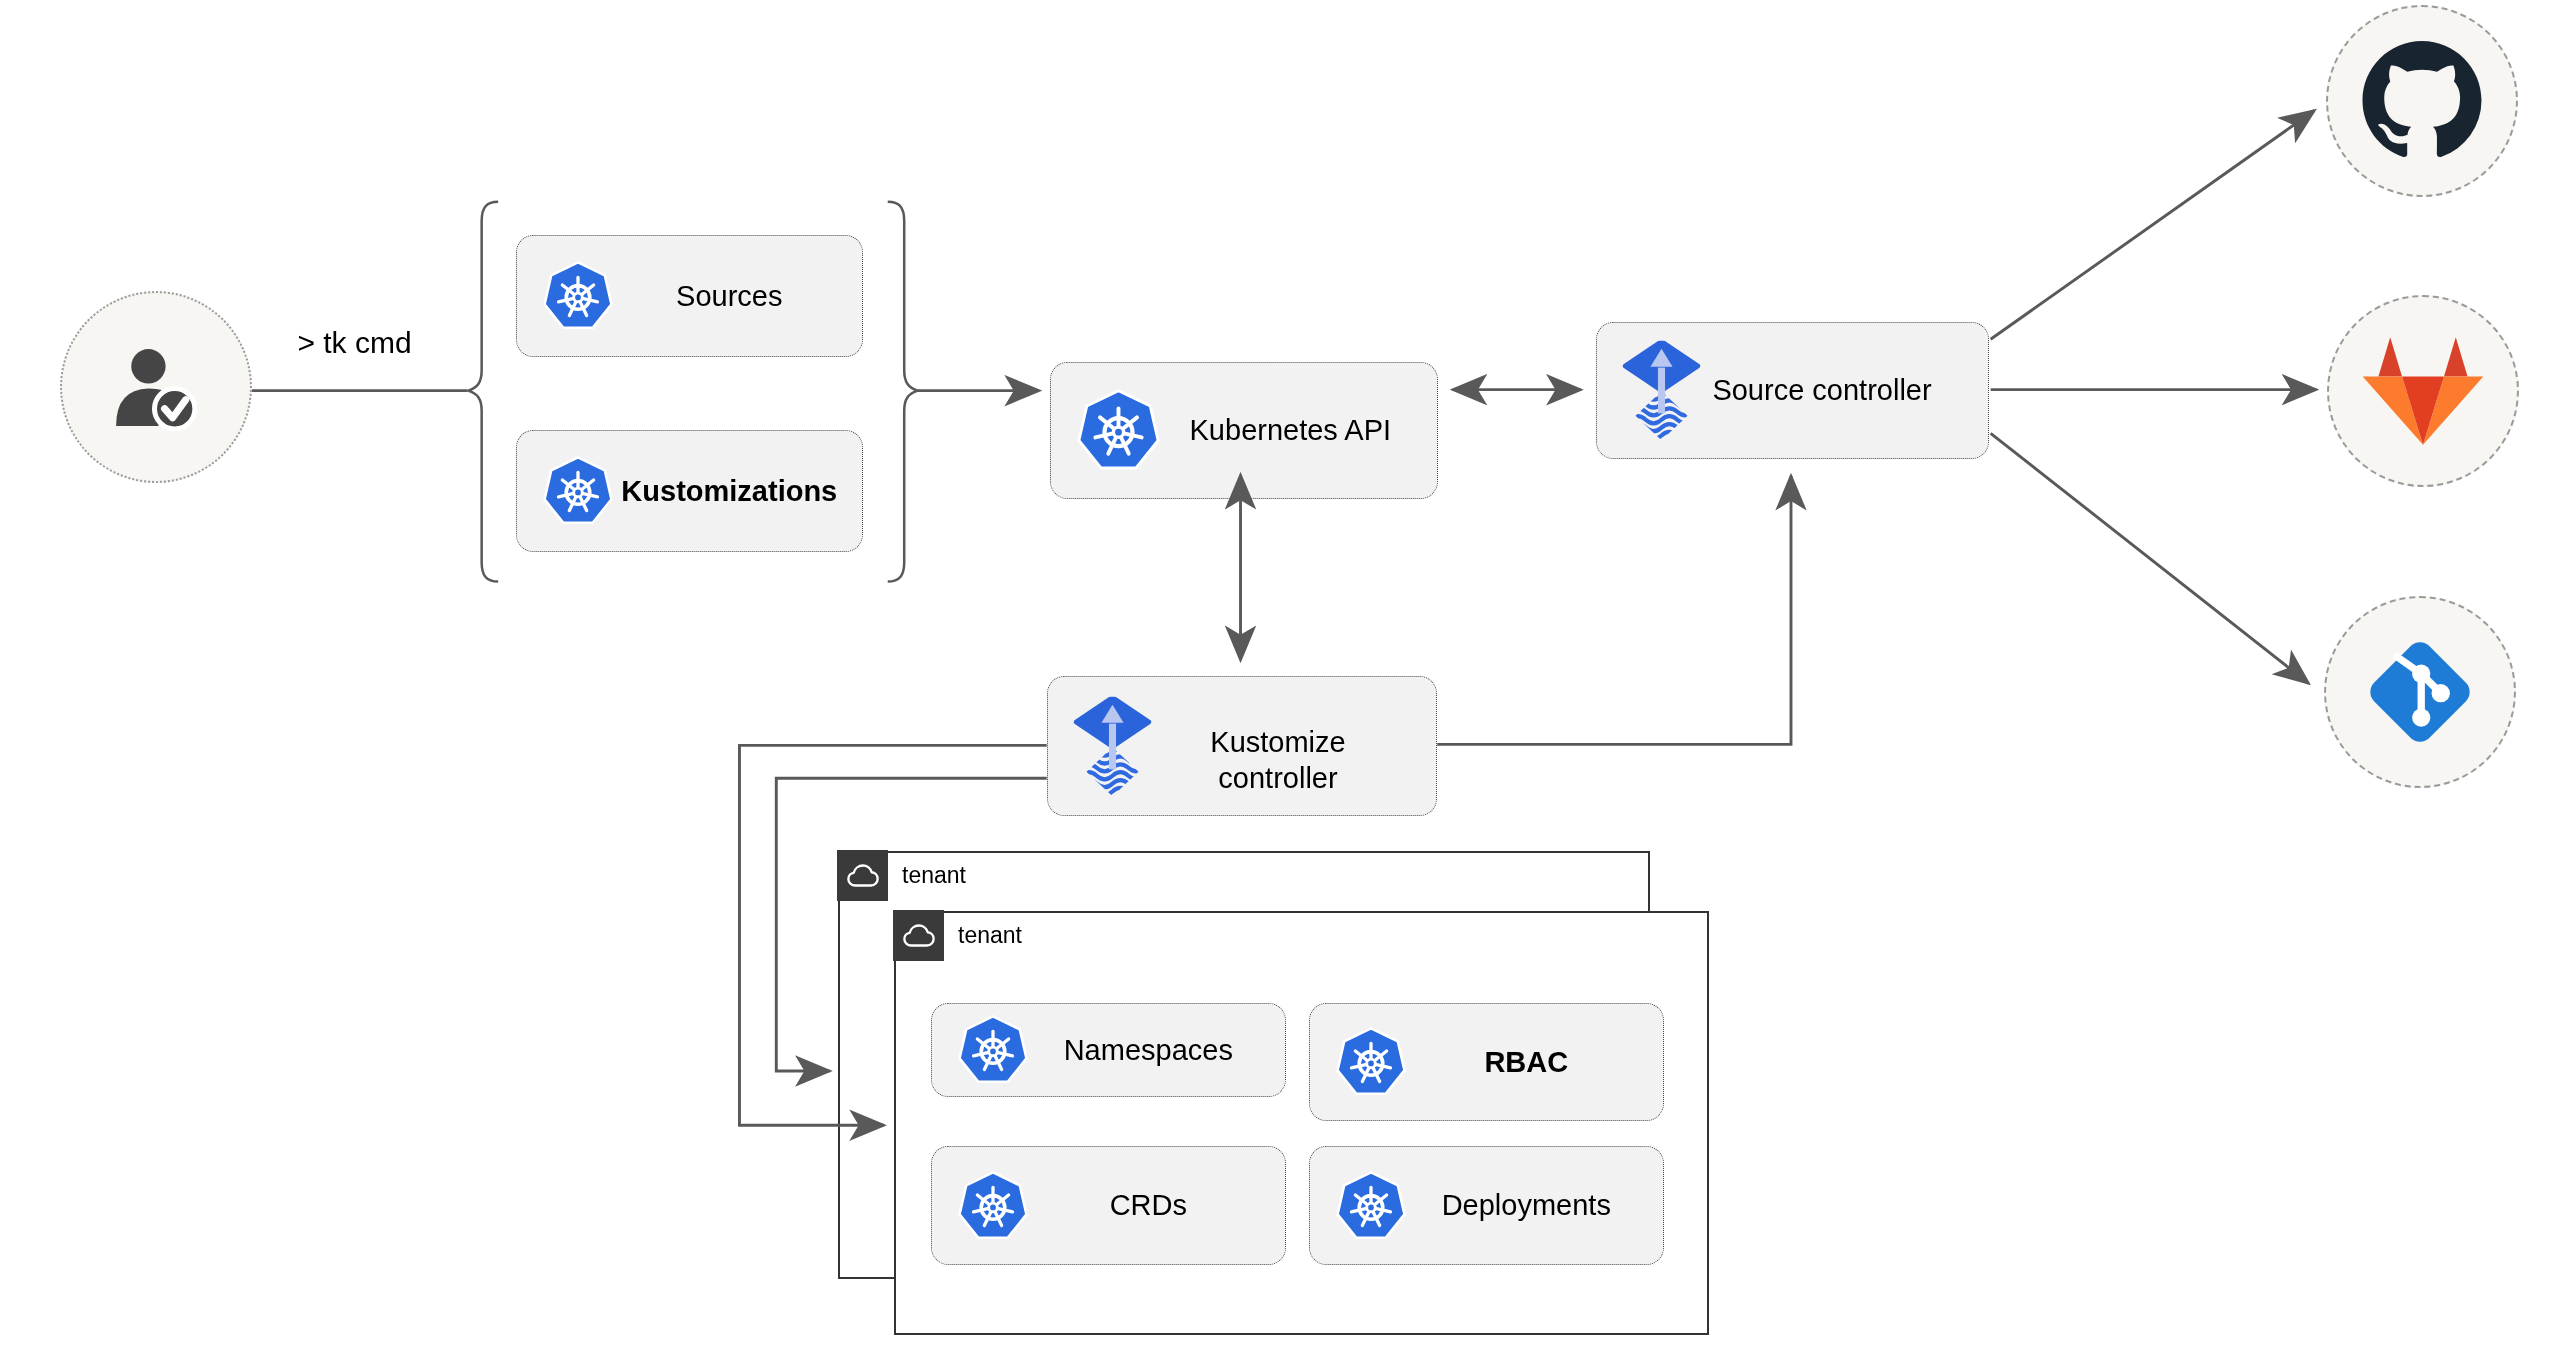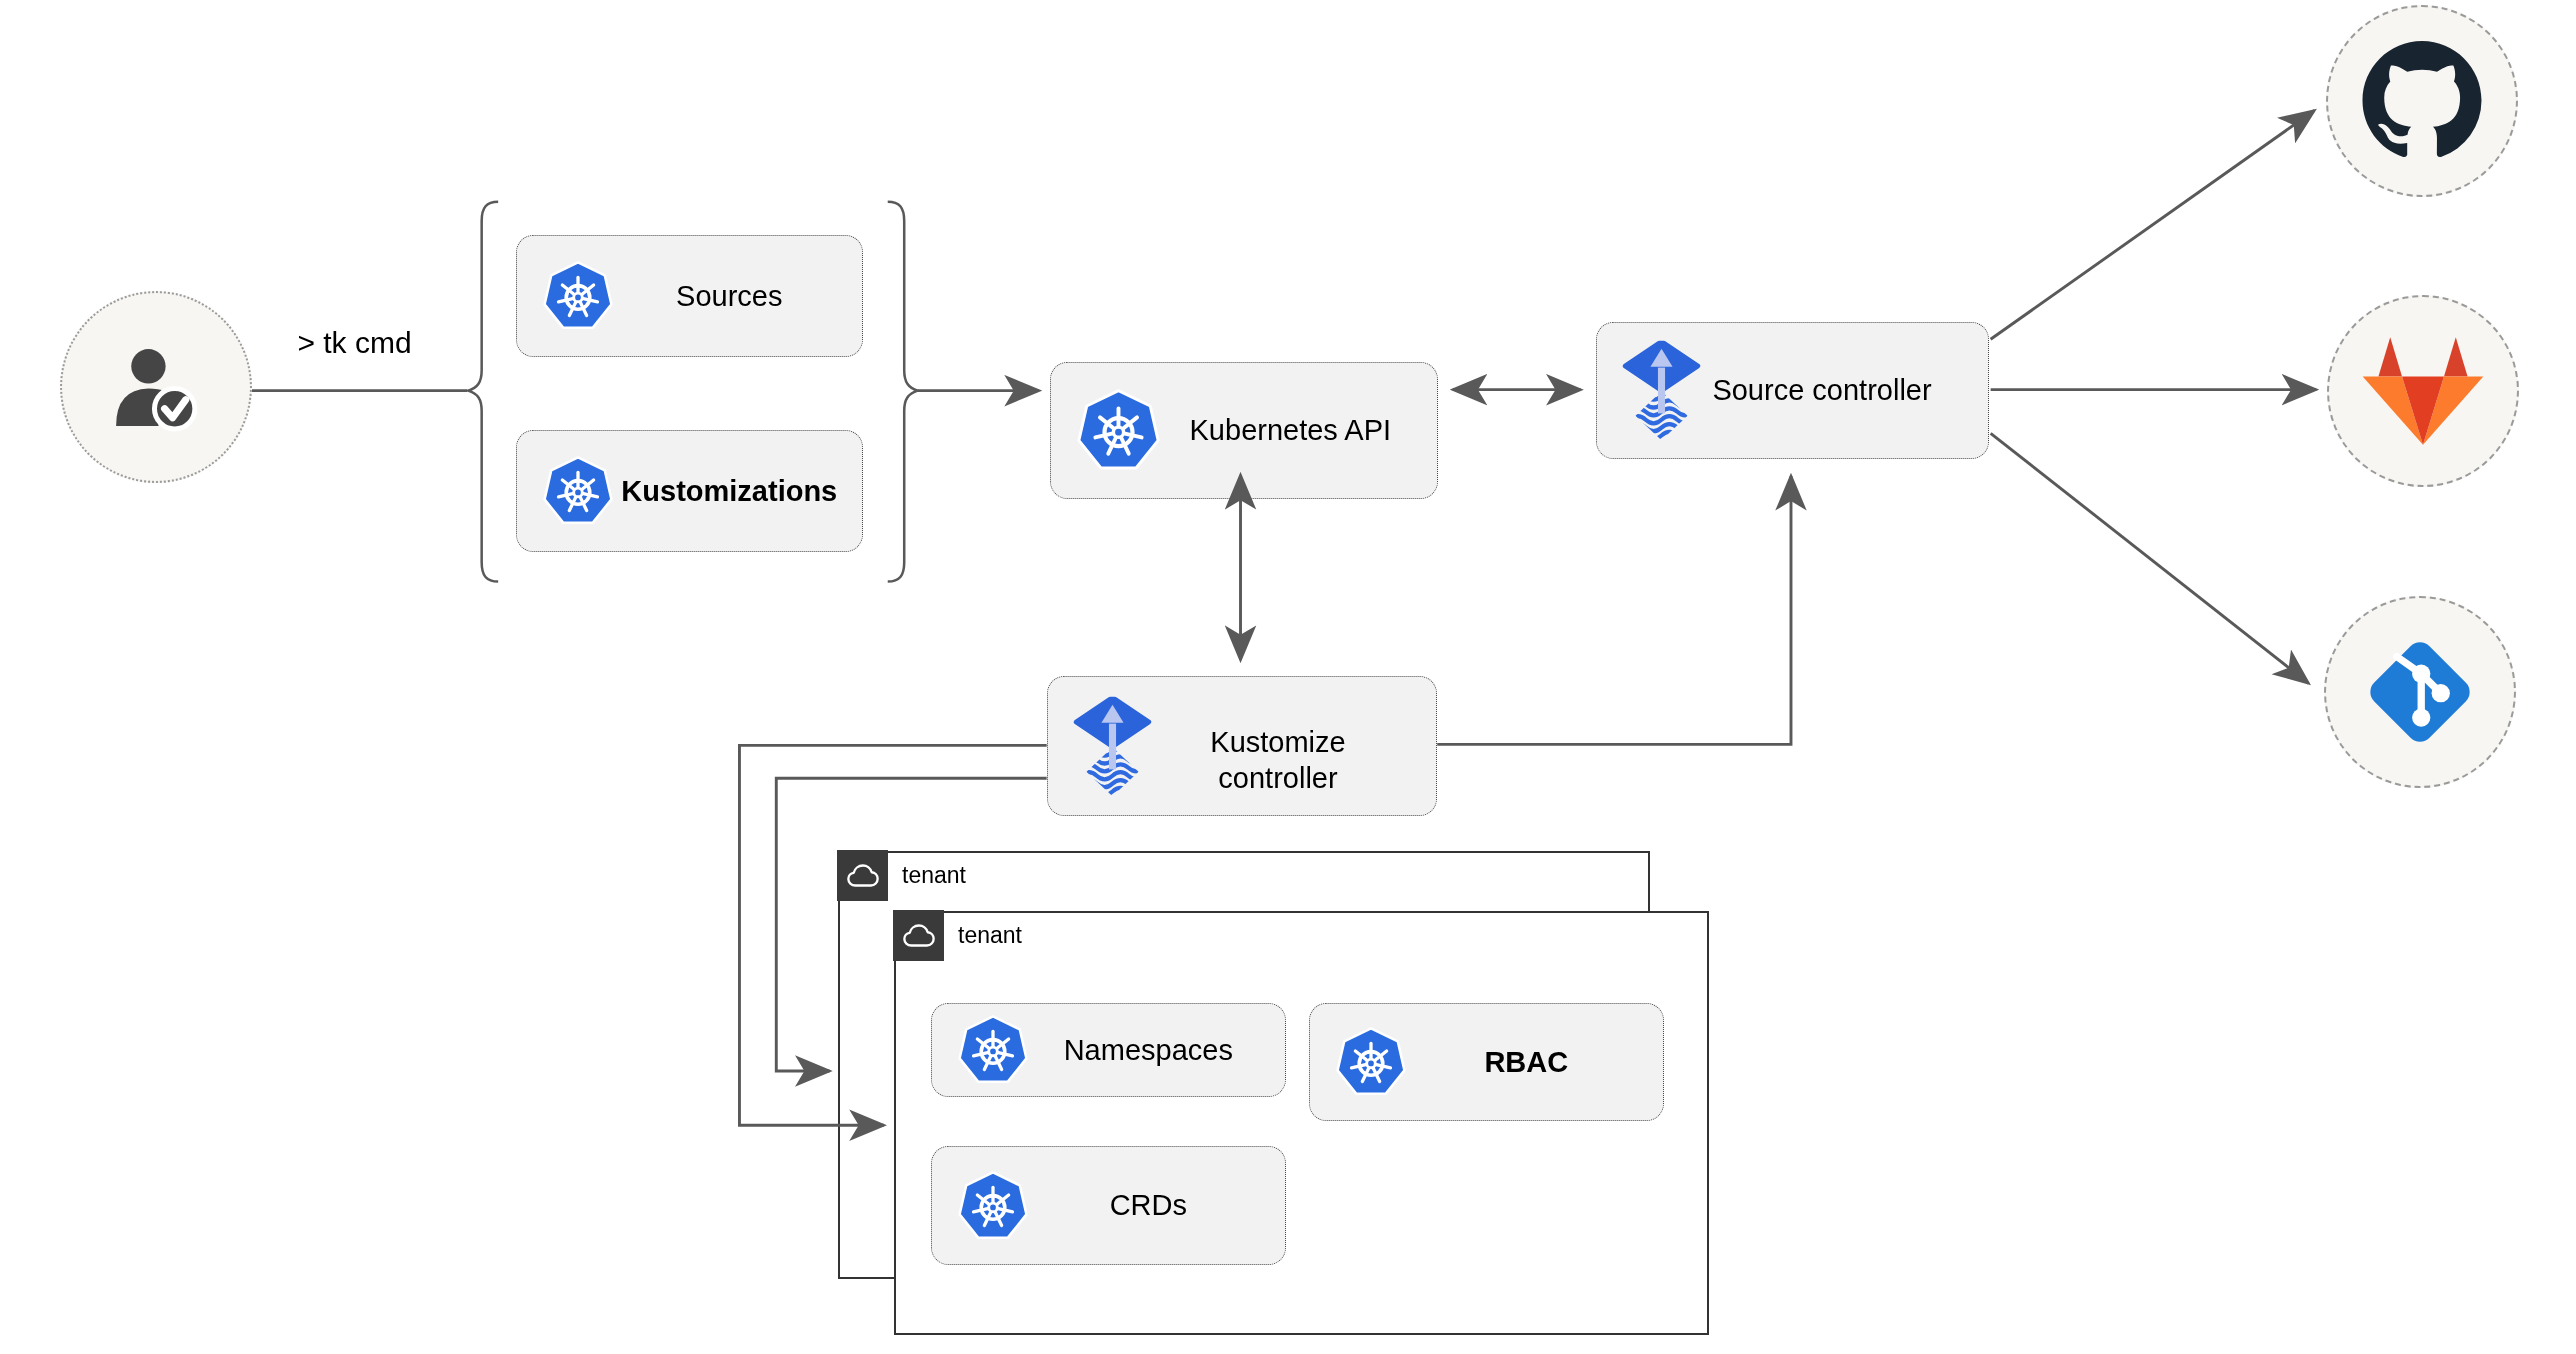--- a/index.html
+++ b/index.html
@@ -228,20 +228,28 @@
       <span class="box-label">RBAC</span>
     </div>
     <div class="dotbox" style="left:35px;top:233px;width:355px;height:119px;">
       <span class="box-icon">
         <svg width="72" height="70" viewBox="0 0 100 98">
             <use href="#k8s-sym"></use>
           </svg>
       </span>
       <span class="box-label">CRDs</span>
     </div>
+    <div class="dotbox" style="left:413px;top:233px;width:355px;height:119px;">
+      <span class="box-icon">
+        <svg width="72" height="70" viewBox="0 0 100 98">
+            <use href="#k8s-sym"></use>
+          </svg>
+      </span>
+      <span class="box-label">Deployments</span>
+    </div>
   </div>
 
   <svg class="connector-layer" width="2576" height="1355" viewBox="0 0 2658 1398">
     <defs>
       <marker id="arr" viewBox="0 0 12 10" refX="11" refY="5" markerWidth="13" markerHeight="11" orient="auto-start-reverse">
         <path d="M0 0 L12 5 L0 10 L3 5 Z" fill="#595959"></path>
       </marker>
     </defs>
     <g stroke="#595959" stroke-width="3" fill="none">
 

